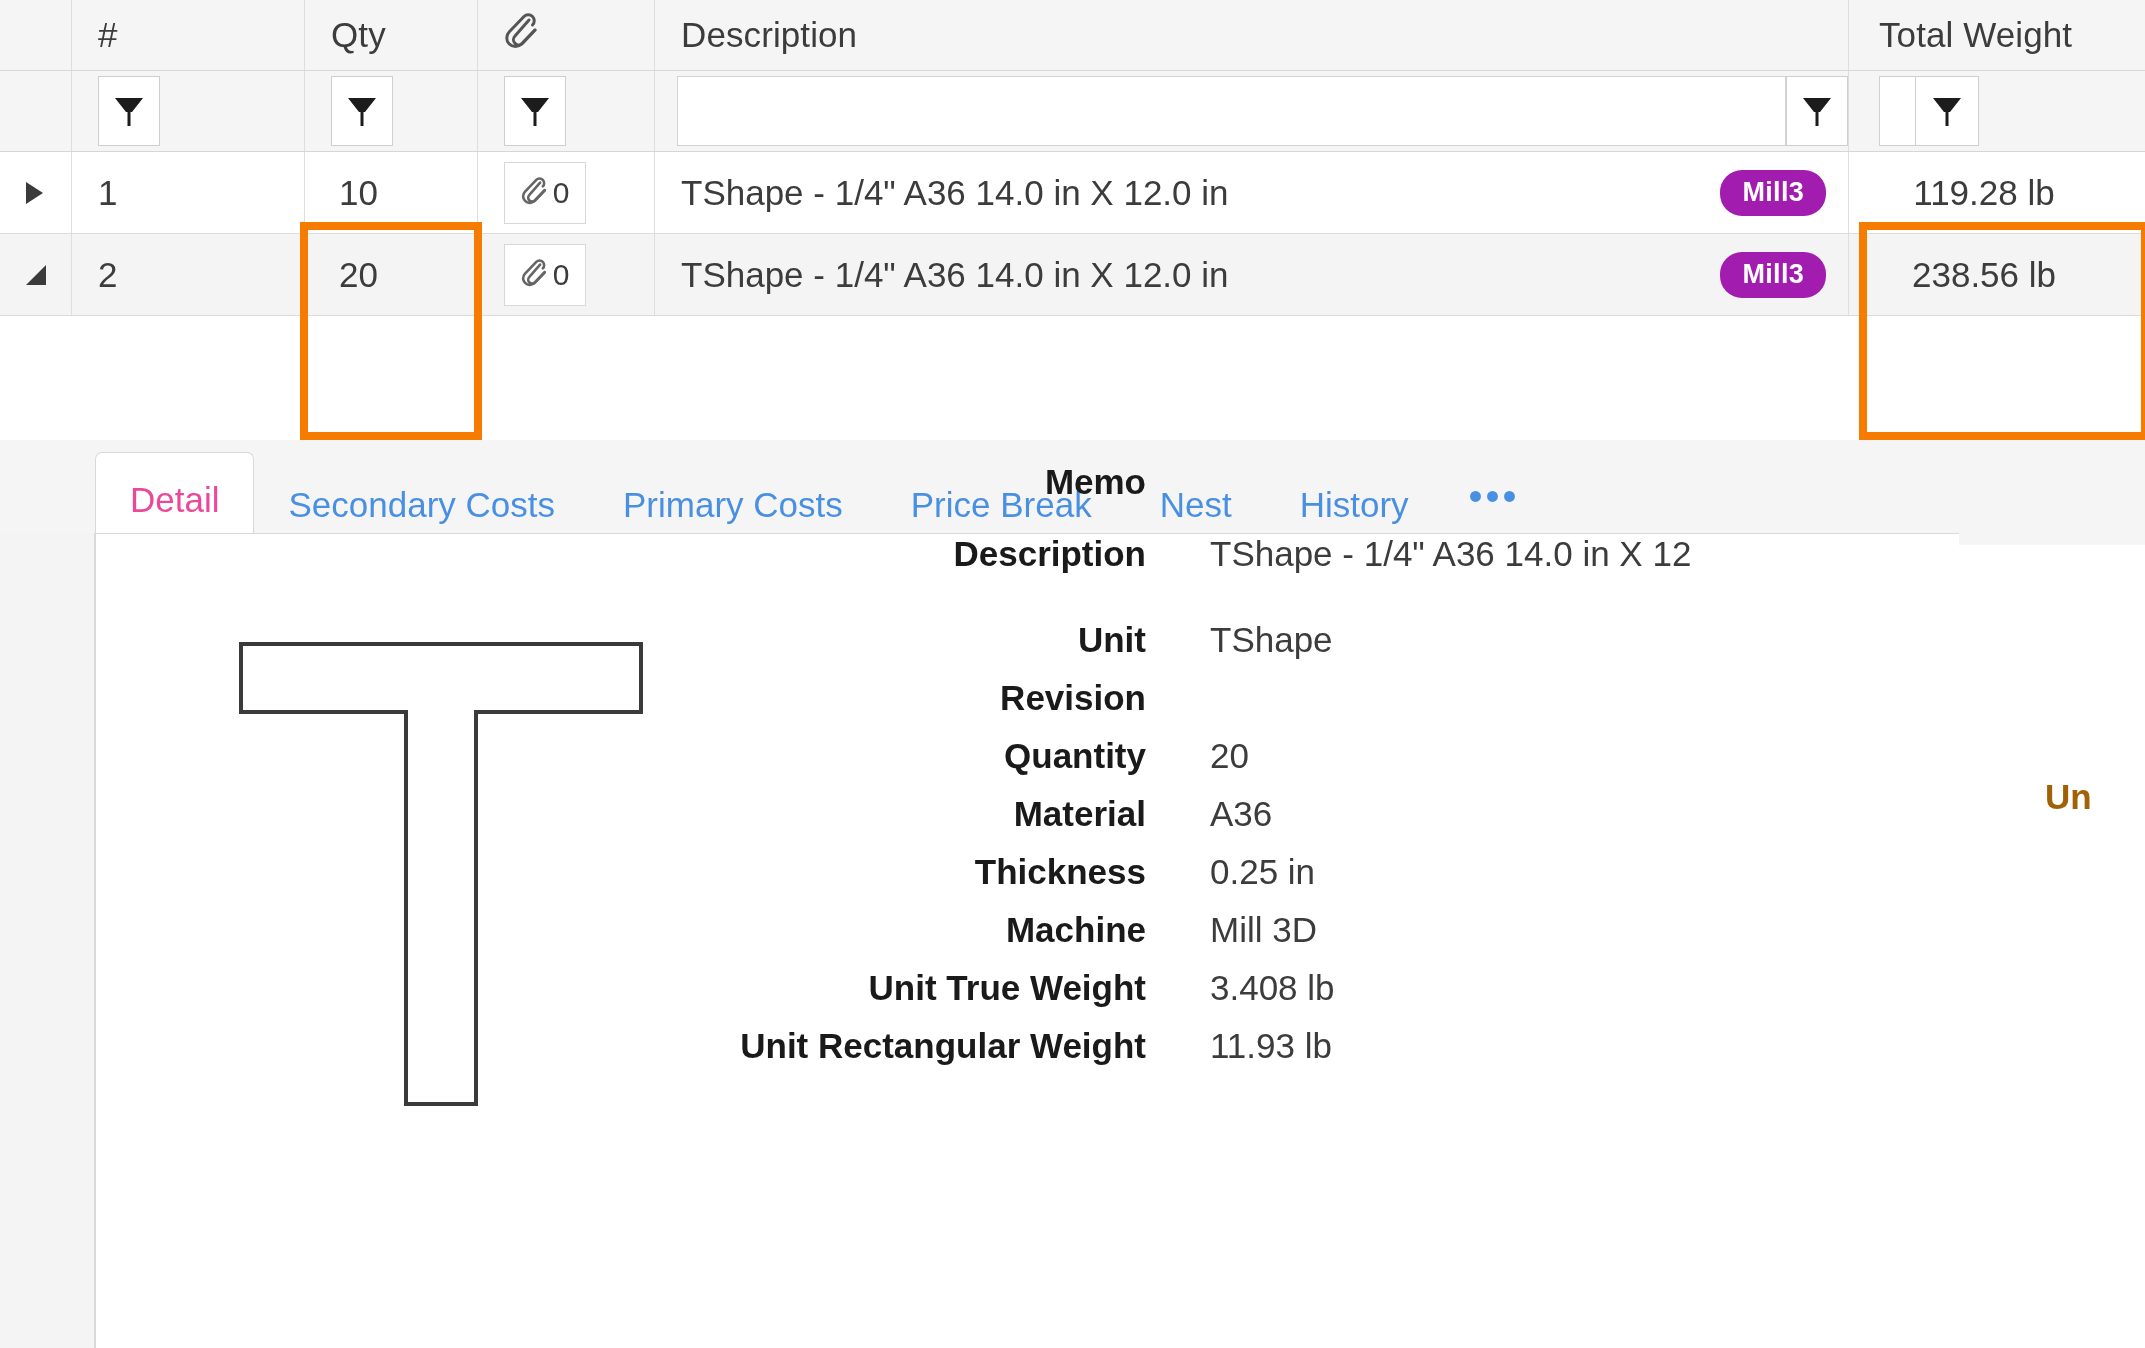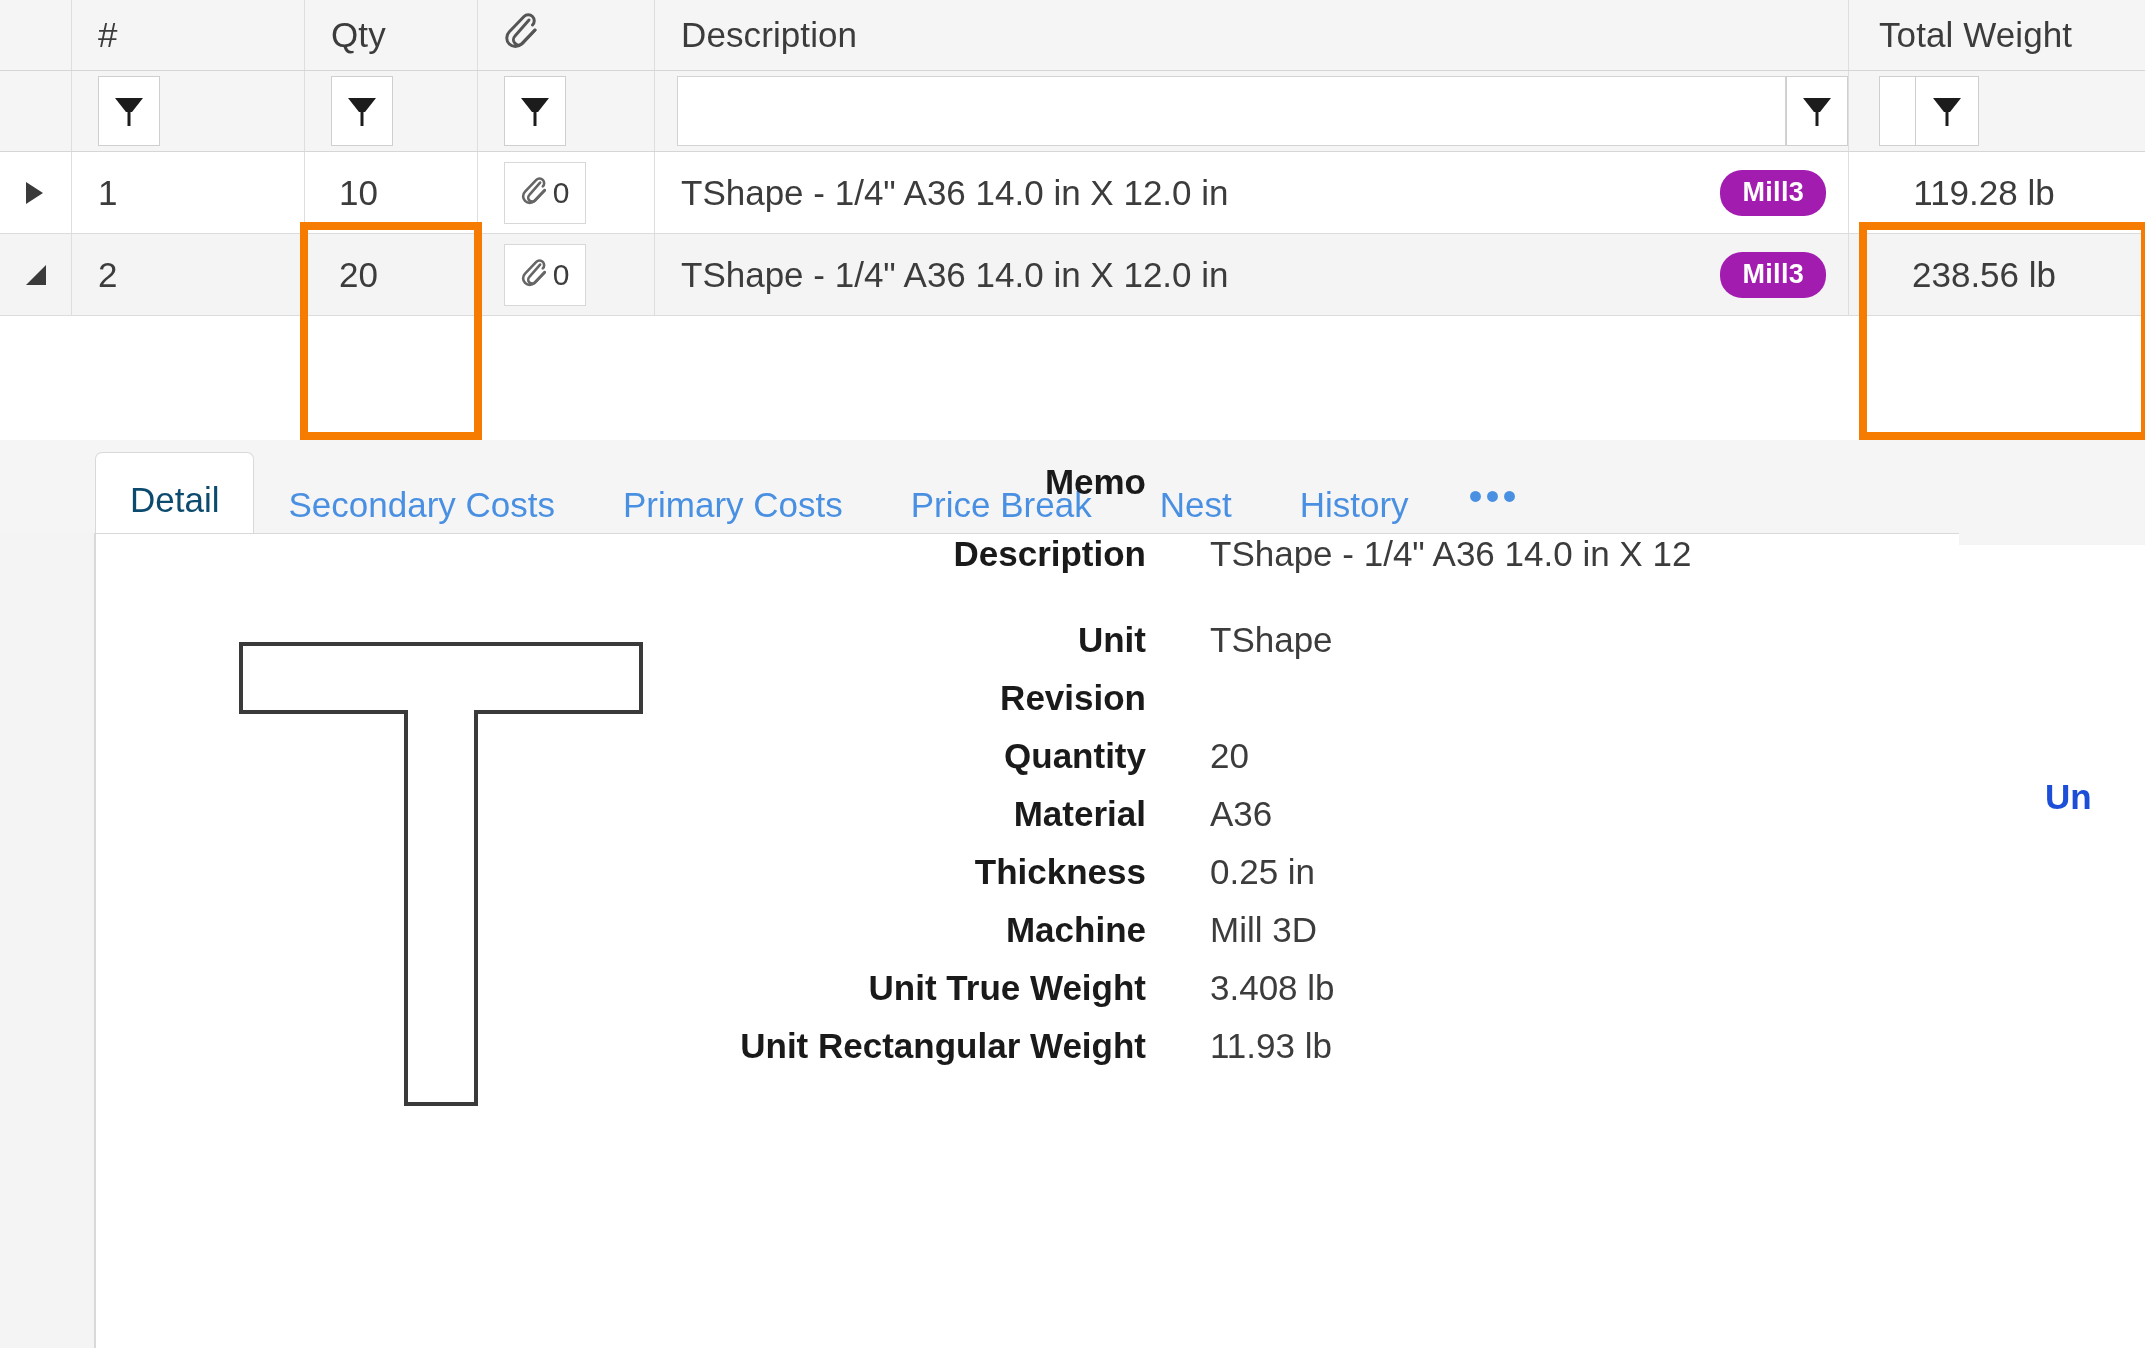--- a/index.html
+++ b/index.html
@@ -112,21 +112,21 @@
     position: absolute; left: 0; top: 0; width: 95px; height: 105px; background: #f5f5f5;
   }
   .tabs {
     position: absolute; left: 95px; top: 12px; display: flex; align-items: flex-end; height: 93px;
   }
   .tab {
     font-size: 35px; padding: 0 34px; height: 80px; line-height: 80px;
     color: #4a90e2; cursor: pointer; white-space: nowrap;
   }
   .tab.active {
-    background: #ffffff; color: #0c4a6e;
+    background: #ffffff; color: #ec4899;
     border: 1px solid #d9d9d9; border-bottom: none;
     border-radius: 7px 7px 0 0; height: 93px; line-height: 93px;
   }
   .tab-more { color: #4a90e2; font-size: 40px; padding: 0 26px; height: 80px; line-height: 62px; cursor: pointer; letter-spacing: 3px; }
 
   
   .detail-panel {
     position: absolute; left: 95px; top: 533px; width: 1864px; height: 815px;
     background: #ffffff; border-left: 1px solid #d9d9d9; border-top: 1px solid #d9d9d9;
   }
@@ -140,21 +140,21 @@
   .fields { position: absolute; left: 560px; top: 0px; width: 1490px; }
   .frow { display: flex; align-items: baseline; height: 46px; margin-top: 12px; }
   .frow.gap-top { margin-top: 26px; }
   .flabel {
     width: 490px; text-align: right; font-size: 35px; font-weight: bold; color: #1a1a1a;
     white-space: nowrap;
   }
   .fvalue { margin-left: 64px; font-size: 35px; color: #3c3c3c; white-space: nowrap; }
 
   .right-stub {
-    position: absolute; left: 1949px; top: 243px; font-size: 35px; font-weight: bold; color: #1d4ed8;
+    position: absolute; left: 1949px; top: 243px; font-size: 35px; font-weight: bold; color: #a16207;
     overflow: hidden; width: 96px; white-space: nowrap;
   }
 </style>
 </head>
 <body>
 
 <div id="root">
 
   <div class="grid">
 

